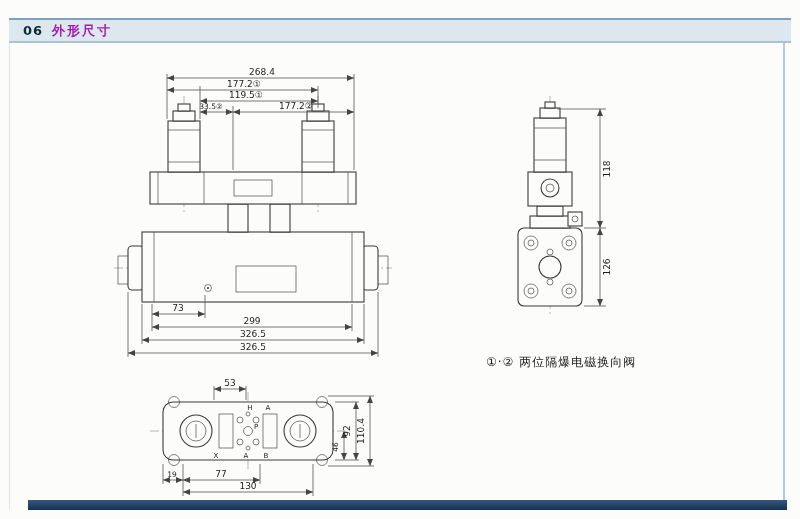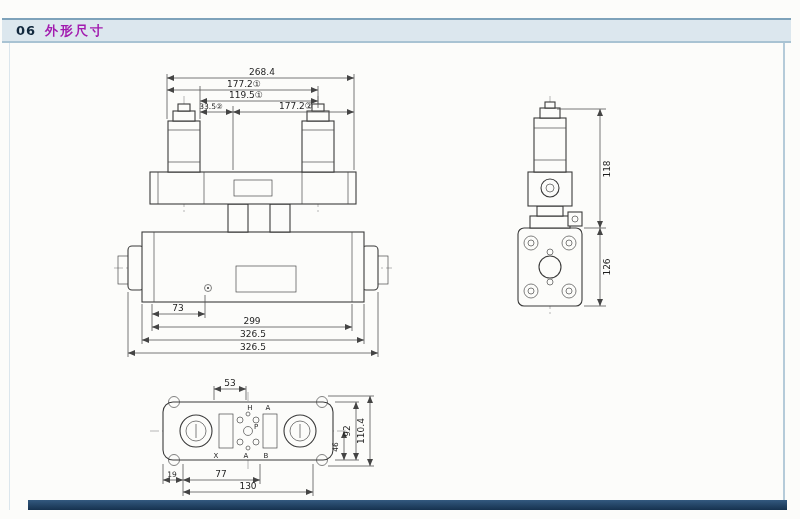--- a/index.html
+++ b/index.html
@@ -1,20 +1,20 @@
 <!DOCTYPE html>
 <html><head>
 <meta charset="utf-8">
 <style>
   * { margin:0; padding:0; box-sizing:border-box; }
   html,body { width:800px; height:519px; }
   body { font-family:"DejaVu Sans","Liberation Sans",sans-serif; background:#ffffff; position:relative; overflow:hidden; }
   .page { position:absolute; inset:0; background:#fcfcfa; }
 
-  .header-bar { position:absolute; left:2px; right:9px; top:18px; height:25px;
+  .header-bar { position:absolute; left:9px; right:9px; top:18px; height:25px;
     background:#dce7ee; border-top:2px solid #7ea2ba; border-bottom:2px solid #a9c3d3;
     display:flex; align-items:center; padding-left:14px; gap:9px; }
   .header-bar .sec { font-weight:bold; font-size:13px; color:#12293e; letter-spacing:1px; }
   .header-bar .ttl { font-weight:bold; font-size:13px; color:#a21caf; letter-spacing:2px; }
 
   .note { position:absolute; left:486px; top:354px; font-size:12px; color:#1c1c1c; letter-spacing:1px; }
 
   .left-rule  { position:absolute; top:43px; bottom:9px; left:9px;  width:1px; background:#dbe6ed; }
   .right-rule { position:absolute; top:43px; bottom:9px; right:15px; width:2px; background:#b5cbd9; }
   .bottom-bar { position:absolute; left:28px; right:13px; bottom:9px; height:10px;
@@ -238,18 +238,19 @@
       <line class="dm" x1="313" y1="464" x2="313" y2="496"></line>
       <line class="dm" x1="163" y1="480" x2="183" y2="480" marker-start="url(#mS)" marker-end="url(#mE)"></line>
       <line class="dm" x1="183" y1="480" x2="260" y2="480" marker-start="url(#mS)" marker-end="url(#mE)"></line>
       <line class="dm" x1="183" y1="492" x2="313" y2="492" marker-start="url(#mS)" marker-end="url(#mE)"></line>
       <text class="sm" x="172" y="477">19</text>
       <text class="d" x="221" y="477">77</text>
       <text class="d" x="248" y="489">130</text>
     </g>
   </svg>
 
+  <div class="note">①·② 两位隔爆电磁换向阀</div>
 
   <div class="left-rule"></div>
   <div class="right-rule"></div>
   <div class="bottom-bar"></div>
 
 </div>
 
 </body></html>

